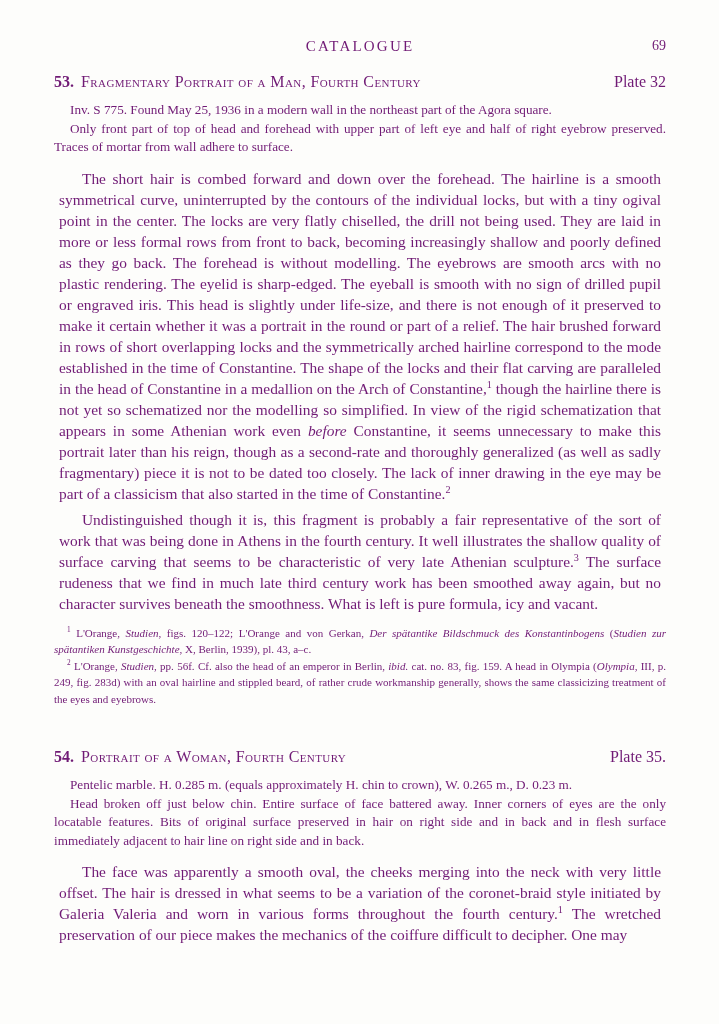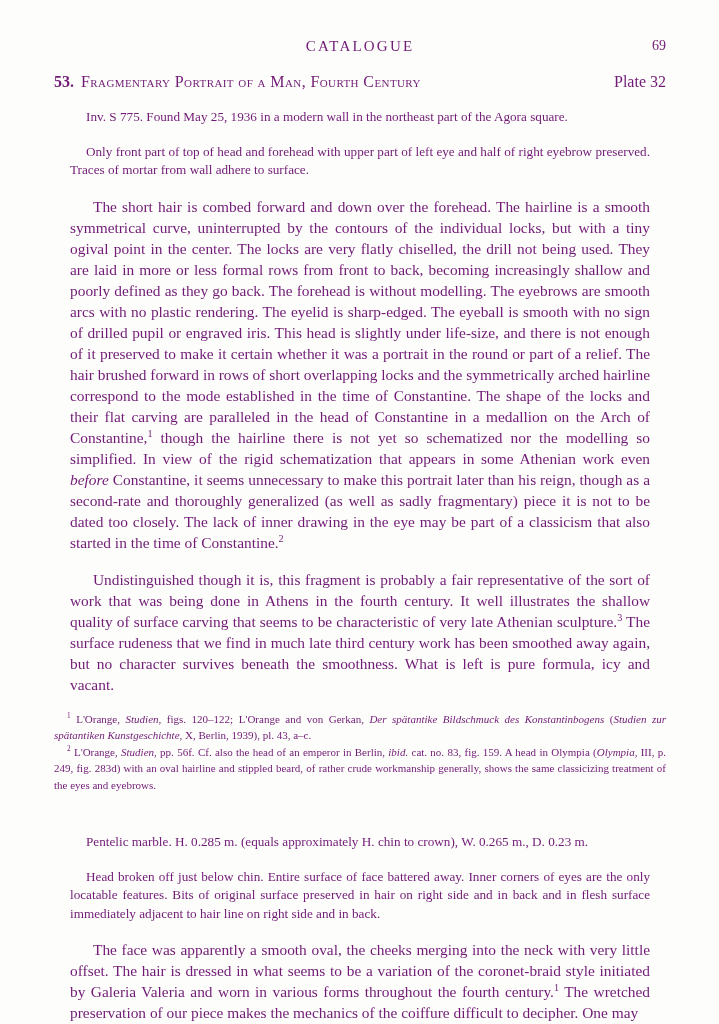--- a/index.html
+++ b/index.html
@@ -42,25 +42,25 @@
   .entry-number { font-weight: bold; margin-right: 7px; }
   .entry-title  { font-variant: small-caps; letter-spacing: 0.4px; }
   .plate        { margin-left: auto; }
   
   .details {
     margin-top: 9px;
     font-size: 13.2px;
     line-height: 18.5px;
     text-align: justify;
   }
-  .details p { margin: 16px; text-indent: 16px; }
+  .details p { margin: 0; text-indent: 16px; }
   
   .body { margin-top: 11px; }
   .bodyp {
-    margin: 16px;
+    margin: 5px;
     font-size: 15.4px;
     line-height: 21px;
     text-align: justify;
     text-indent: 23px;
   }
   
   .footnotes {
     margin-top: 11px;
     font-size: 11px;
     line-height: 16.5px;
@@ -94,20 +94,25 @@
       <p class="bodyp"><span>The short hair is combed forward and down over the forehead. The hairline is a smooth symmetrical curve, uninterrupted by the contours of the individual locks, but with a tiny ogival point in the center. The locks are very flatly chiselled, the drill not being used. They are laid in more or less formal rows from front to back, becoming increasingly shallow and poorly defined as they go back. The forehead is without modelling. The eyebrows are smooth arcs with no plastic rendering. The eyelid is sharp-edged. The eyeball is smooth with no sign of drilled pupil or engraved iris. This head is slightly under life-size, and there is not enough of it preserved to make it certain whether it was a portrait in the round or part of a relief. The hair brushed forward in rows of short overlapping locks and the symmetrically arched hairline correspond to the mode established in the time of Constantine. The shape of the locks and their flat carving are paralleled in the head of Constantine in a medallion on the Arch of Constantine,</span><sup>1</sup><span> though the hairline there is not yet so schematized nor the modelling so simplified. In view of the rigid schematization that appears in some Athenian work even </span><i>before</i><span> Constantine, it seems unnecessary to make this portrait later than his reign, though as a second-rate and thoroughly generalized (as well as sadly fragmentary) piece it is not to be dated too closely. The lack of inner drawing in the eye may be part of a classicism that also started in the time of Constantine.</span><sup>2</sup></p>
       <p class="bodyp"><span>Undistinguished though it is, this fragment is probably a fair representative of the sort of work that was being done in Athens in the fourth century. It well illustrates the shallow quality of surface carving that seems to be characteristic of very late Athenian sculpture.</span><sup>3</sup><span> The surface rudeness that we find in much late third century work has been smoothed away again, but no character survives beneath the smoothness. What is left is pure formula, icy and vacant.</span></p>
     </div>
     <div class="footnotes">
       <p class="fn"><sup>1</sup><span> L'Orange, </span><i>Studien</i><span>, figs. 120–122; L'Orange and von Gerkan, </span><i>Der spätantike Bildschmuck des Konstantinbogens</i><span> (</span><i>Studien zur spätantiken Kunstgeschichte</i><span>, X, Berlin, 1939), pl. 43, a–c.</span></p>
       <p class="fn"><sup>2</sup><span> L'Orange, </span><i>Studien</i><span>, pp. 56f. Cf. also the head of an emperor in Berlin, </span><i>ibid.</i><span> cat. no. 83, fig. 159. A head in Olympia (</span><i>Olympia</i><span>, III, p. 249, fig. 283d) with an oval hairline and stippled beard, of rather crude workmanship generally, shows the same classicizing treatment of the eyes and eyebrows.</span></p>
     </div>
   </section>
 
   <section class="entry">
+    <div class="entry-heading">
+      <span class="entry-number">54.</span>
+      <span class="entry-title">Portrait of a Woman, Fourth Century</span>
+      <span class="plate">Plate 35.</span>
+    </div>
     <div class="details">
       <p>Pentelic marble. H. 0.285 m. (equals approximately H. chin to crown), W. 0.265 m., D. 0.23 m.</p>
       <p>Head broken off just below chin. Entire surface of face battered away. Inner corners of eyes are the only locatable features. Bits of original surface preserved in hair on right side and in back and in flesh surface immediately adjacent to hair line on right side and in back.</p>
     </div>
     <div class="body">
       <p class="bodyp"><span>The face was apparently a smooth oval, the cheeks merging into the neck with very little offset. The hair is dressed in what seems to be a variation of the coronet-braid style initiated by Galeria Valeria and worn in various forms throughout the fourth century.</span><sup>1</sup><span> The wretched preservation of our piece makes the mechanics of the coiffure difficult to decipher. One may</span></p>
     </div>
   </section>
 
 </div>

